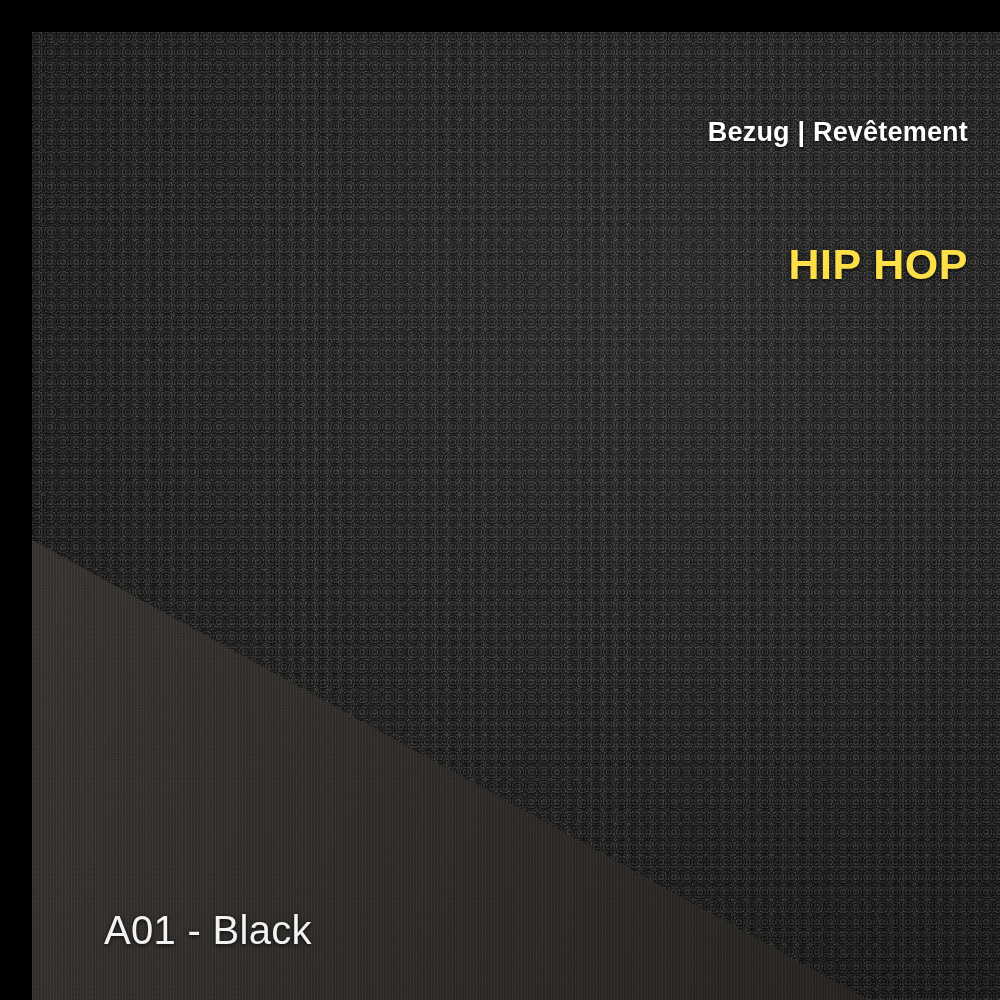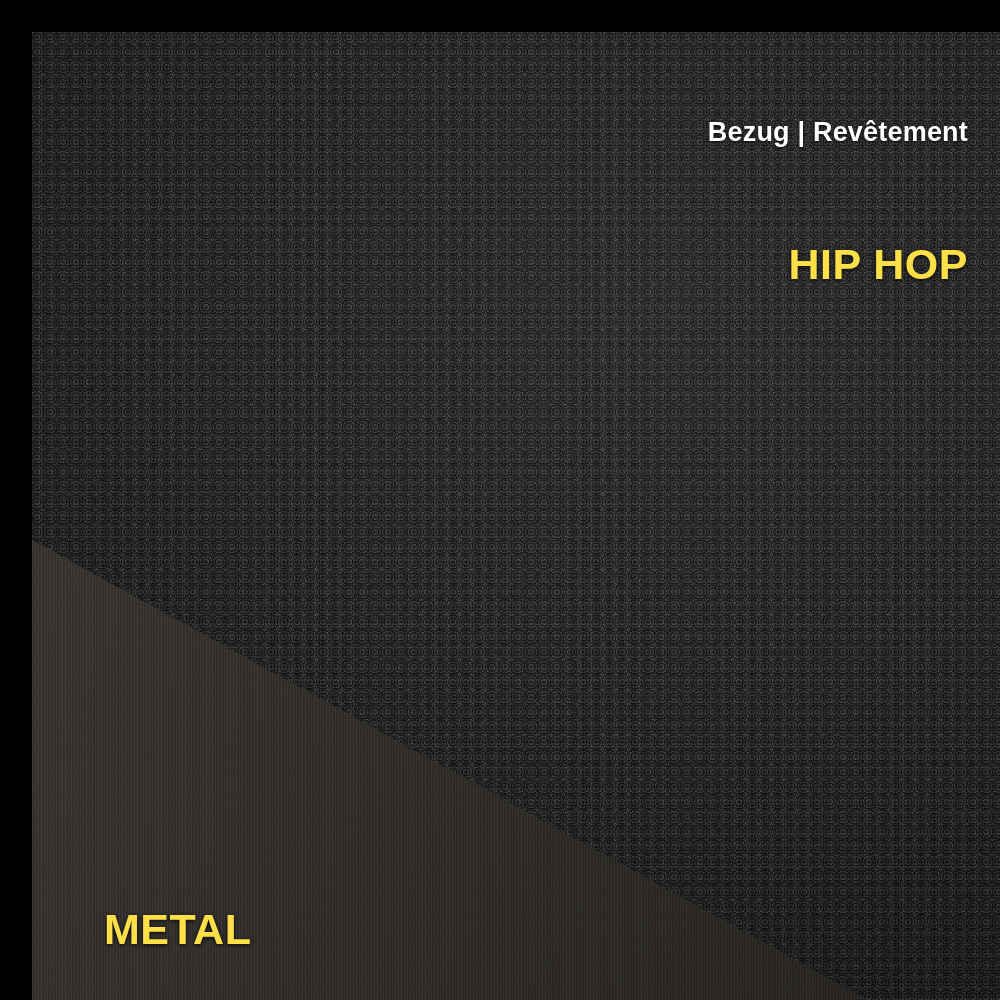--- a/index.html
+++ b/index.html
@@ -214,16 +214,16 @@
   </div>
 
   <div class="global-grain"></div>
 
   <div class="block" id="fabric-info">
     <div class="category">Bezug | Revêtement</div>
     <div class="title">HIP HOP</div>
   </div>
 
   <div class="block" id="metal-info">
-    <div class="title">METAL</div>
+    <div class="subtitle">A01 - Black</div>
   </div>
 
 </div>
 
 </body></html>

